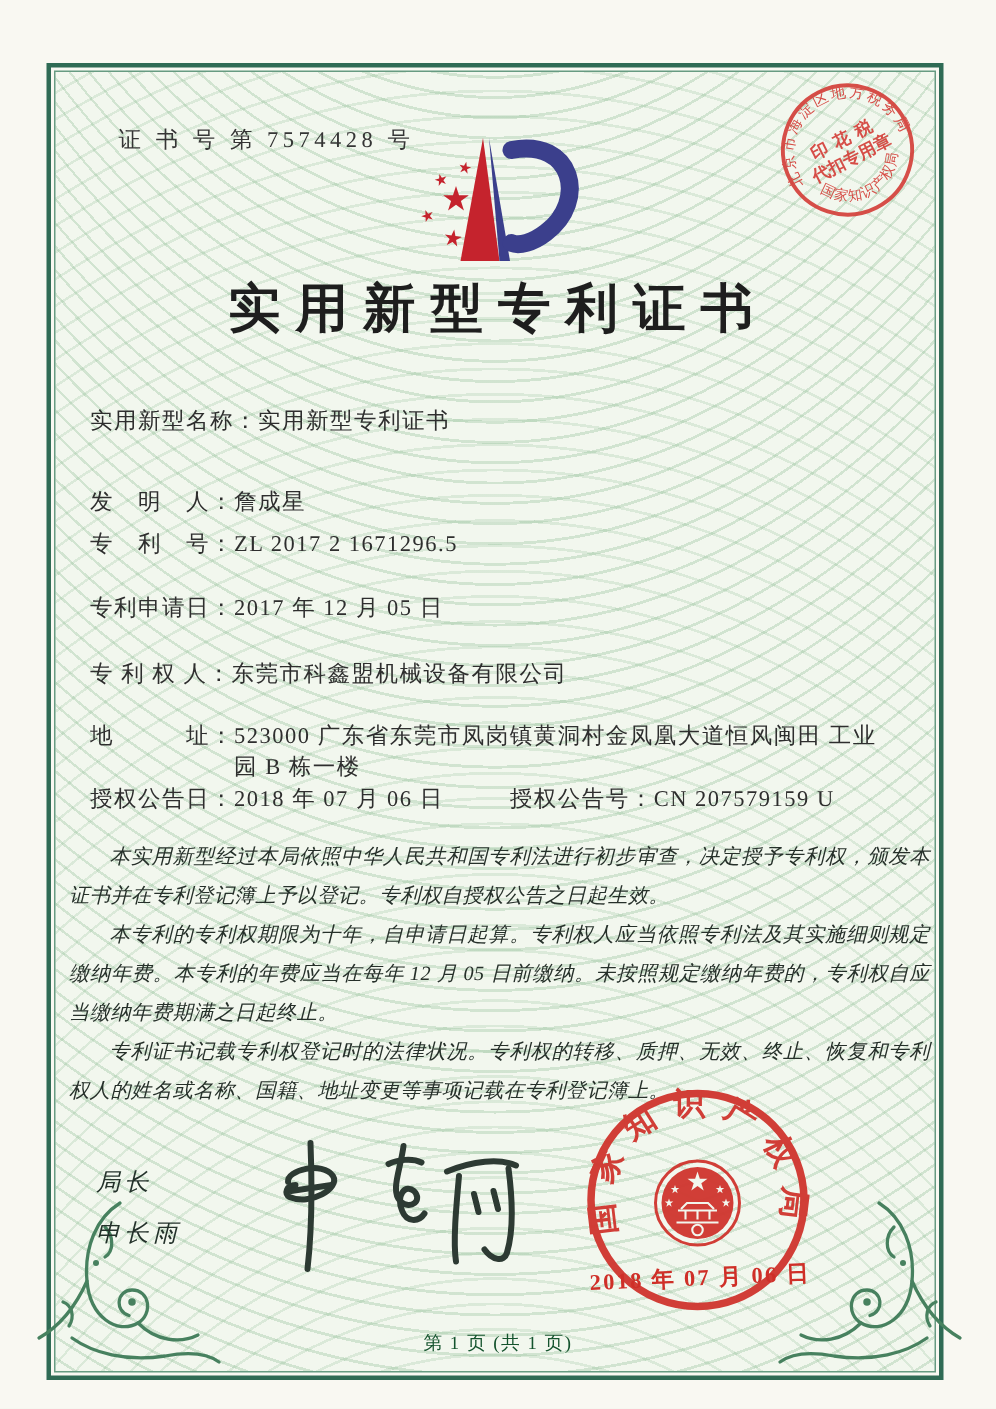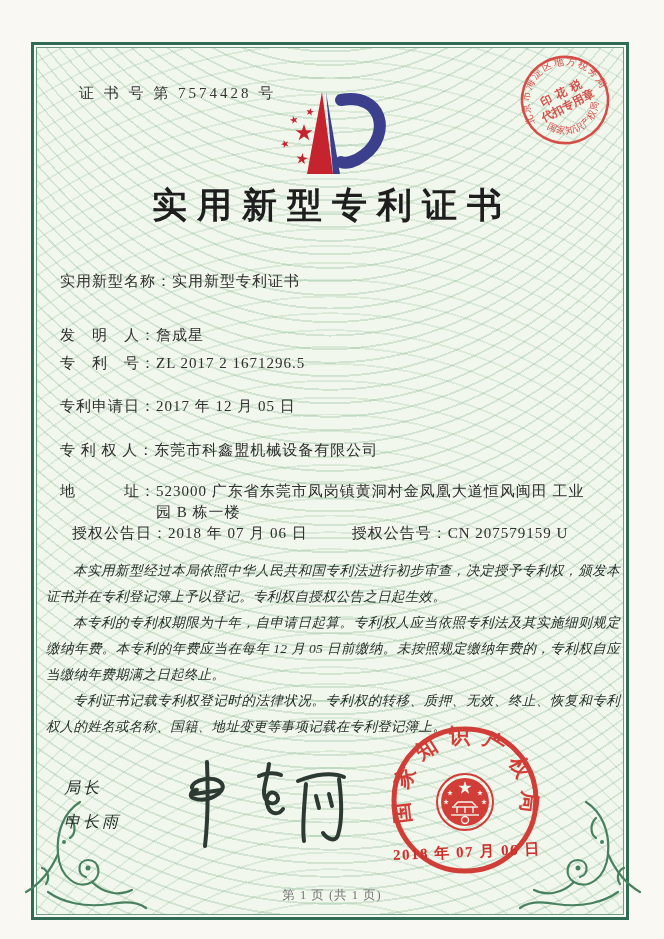--- a/index.html
+++ b/index.html
@@ -27,33 +27,33 @@
   .title{
     position:absolute;left:0;top:182px;width:100%;text-align:center;
     font-size:35px;font-weight:bold;letter-spacing:10px;color:#1e1e1e;
   }
   .fields{position:absolute;left:60px;top:0;width:548px;font-size:15px;}
   .frow{position:absolute;display:flex;align-items:flex-start;width:548px;line-height:21px;}
   .frow .lbl{white-space:pre;flex:0 0 auto;letter-spacing:1px;}
   .frow .val{flex:1 1 auto;letter-spacing:1px;}
   .r1{top:271px;} .r2{top:325px;} .r3{top:353px;} .r4{top:396px;}
   .r5{top:440px;} .r6{top:481px;} .r7{top:523px;}
-  .r7 .pair{display:flex;margin-left:12px;}
+  .r7 .pair{display:flex;}
   .r7 .pair2{margin-left:44px;}
   .paras{
     position:absolute;left:46px;top:558px;width:574px;
     font-size:13.5px;line-height:26px;font-style:italic;color:#26302a;
     letter-spacing:.3px;
   }
   .paras p{margin:0;text-indent:2em;text-align:justify;}
   .officer{position:absolute;left:64px;top:778px;font-size:16px;color:#23312a;}
   .officer div{margin-bottom:13px;letter-spacing:3px;font-style:italic;}
   .footer{
     position:absolute;left:0;top:887px;width:100%;text-align:center;
-    font-size:12.5px;color:#737373;letter-spacing:1px;
+    font-size:12.5px;color:#14532d;letter-spacing:1px;
   }
   .seal-date{
     position:absolute;left:393px;top:842px;width:185px;
     font-size:15px;font-weight:bold;color:#cf2f28;letter-spacing:1.5px;
     transform:rotate(-2.5deg);
   }
   
   .logo{position:absolute;left:270px;top:86px;}
   .tax-stamp{position:absolute;left:503px;top:38px;opacity:.92;}
   .big-seal{position:absolute;left:379px;top:714px;opacity:.95;}

